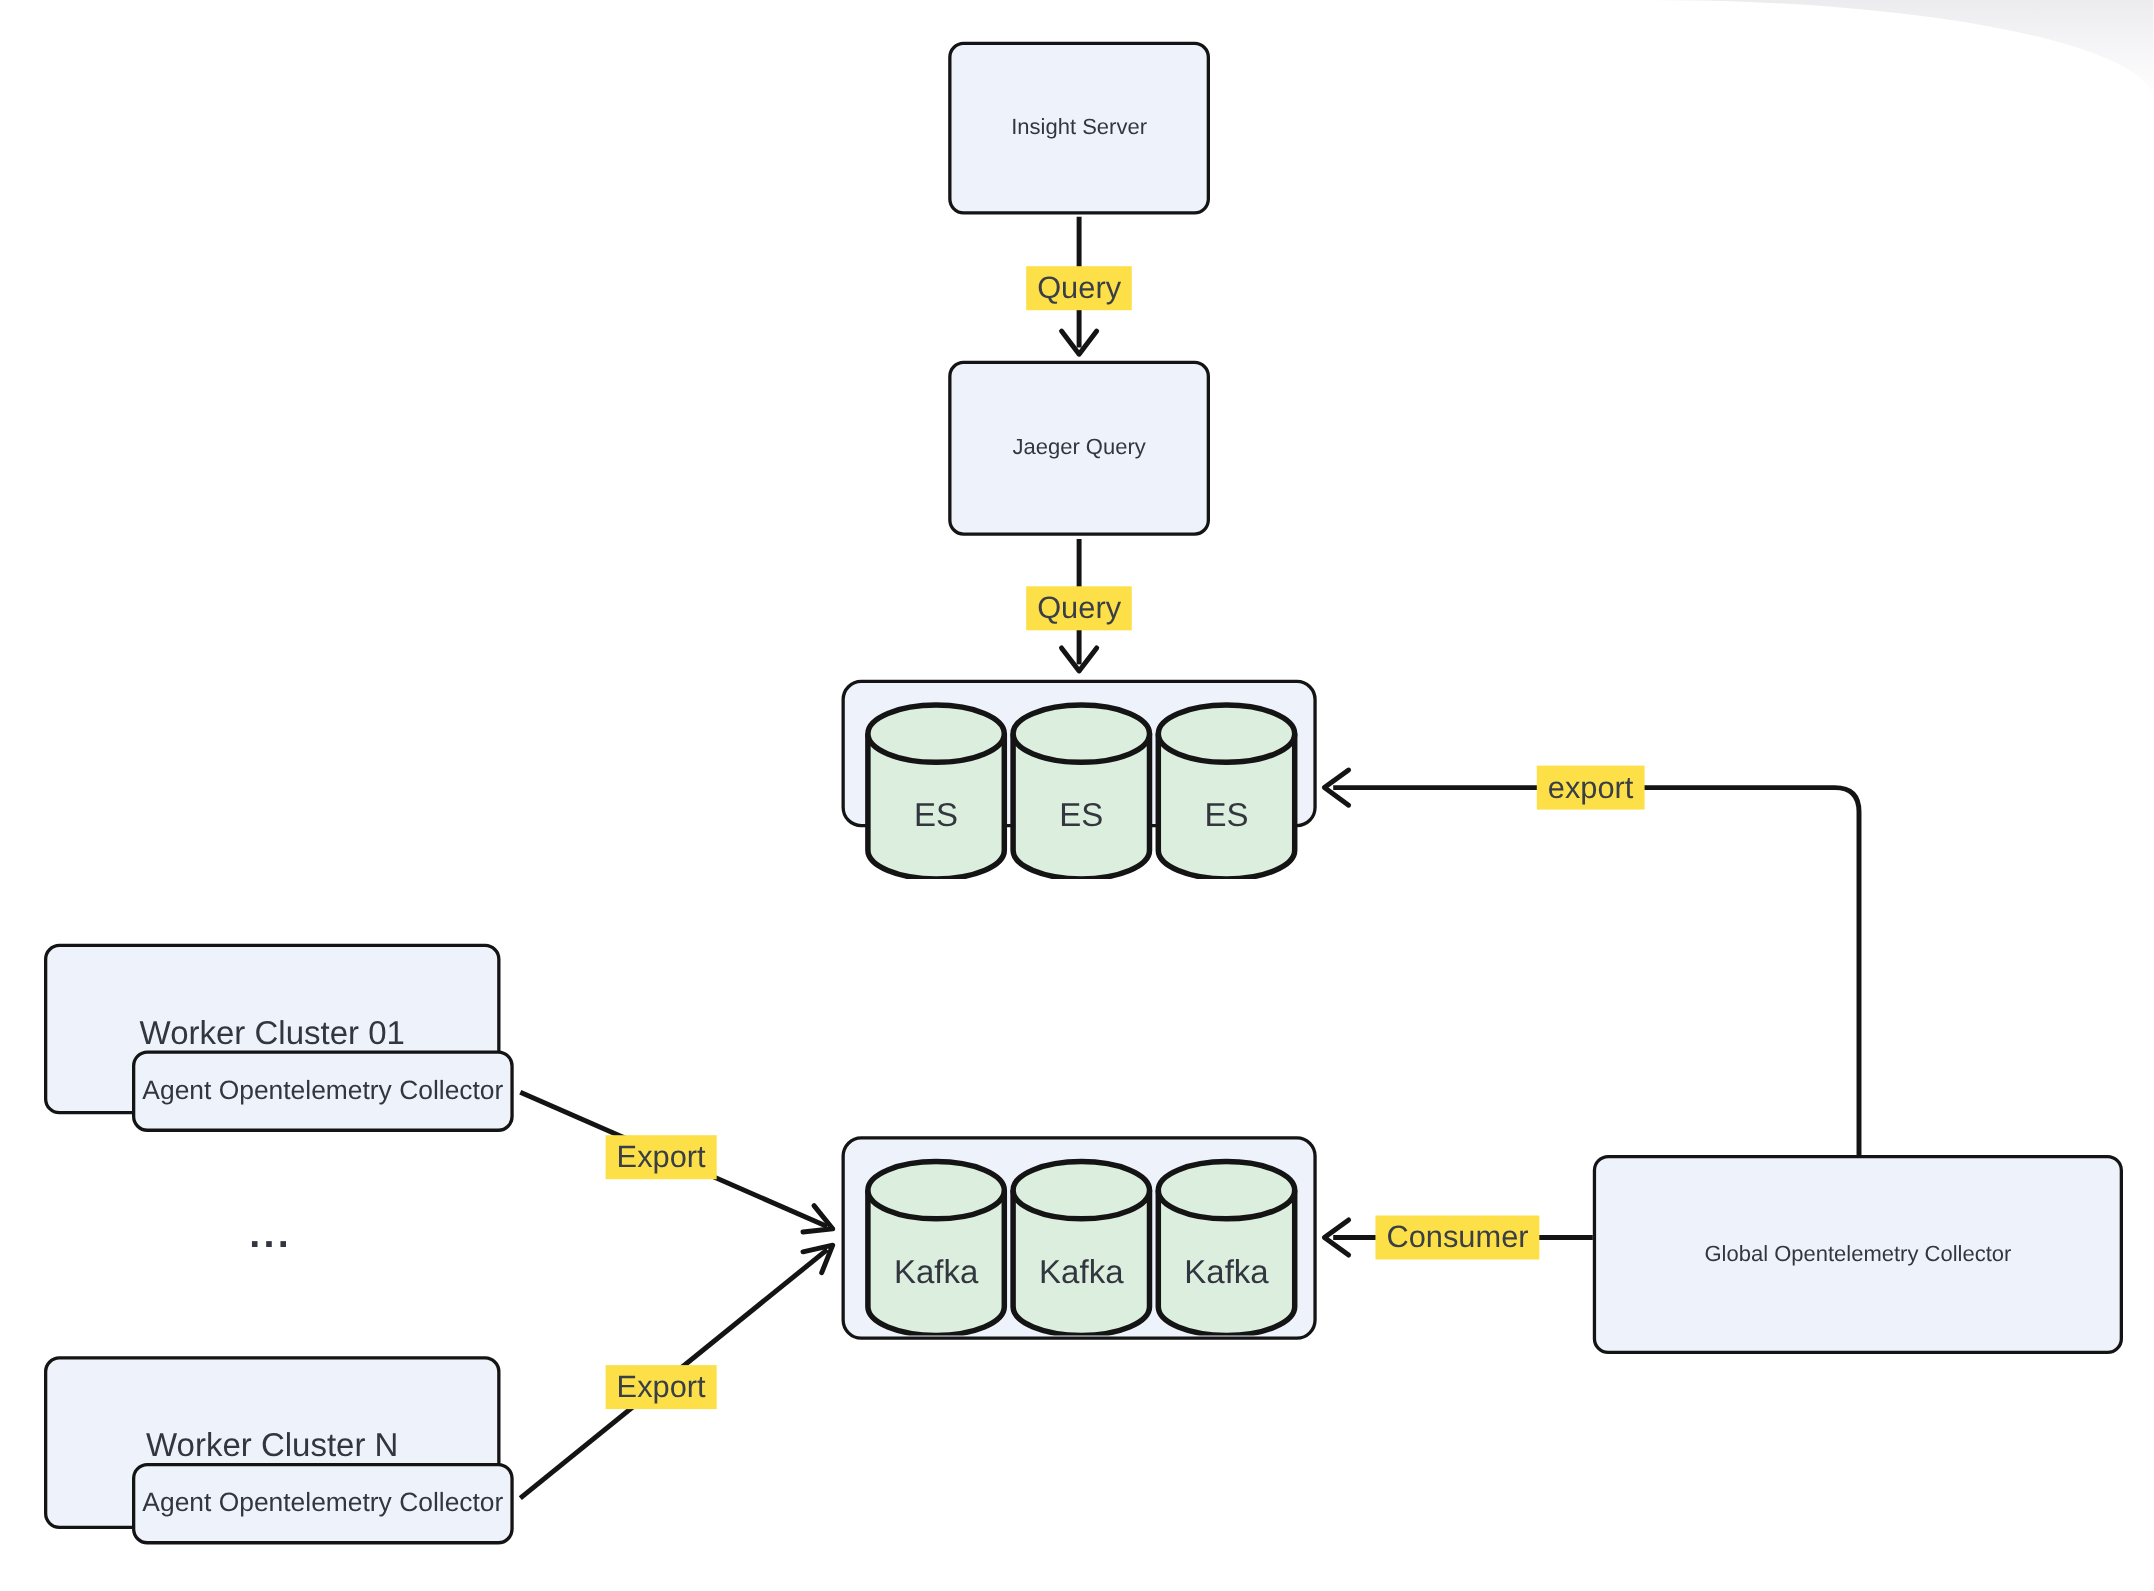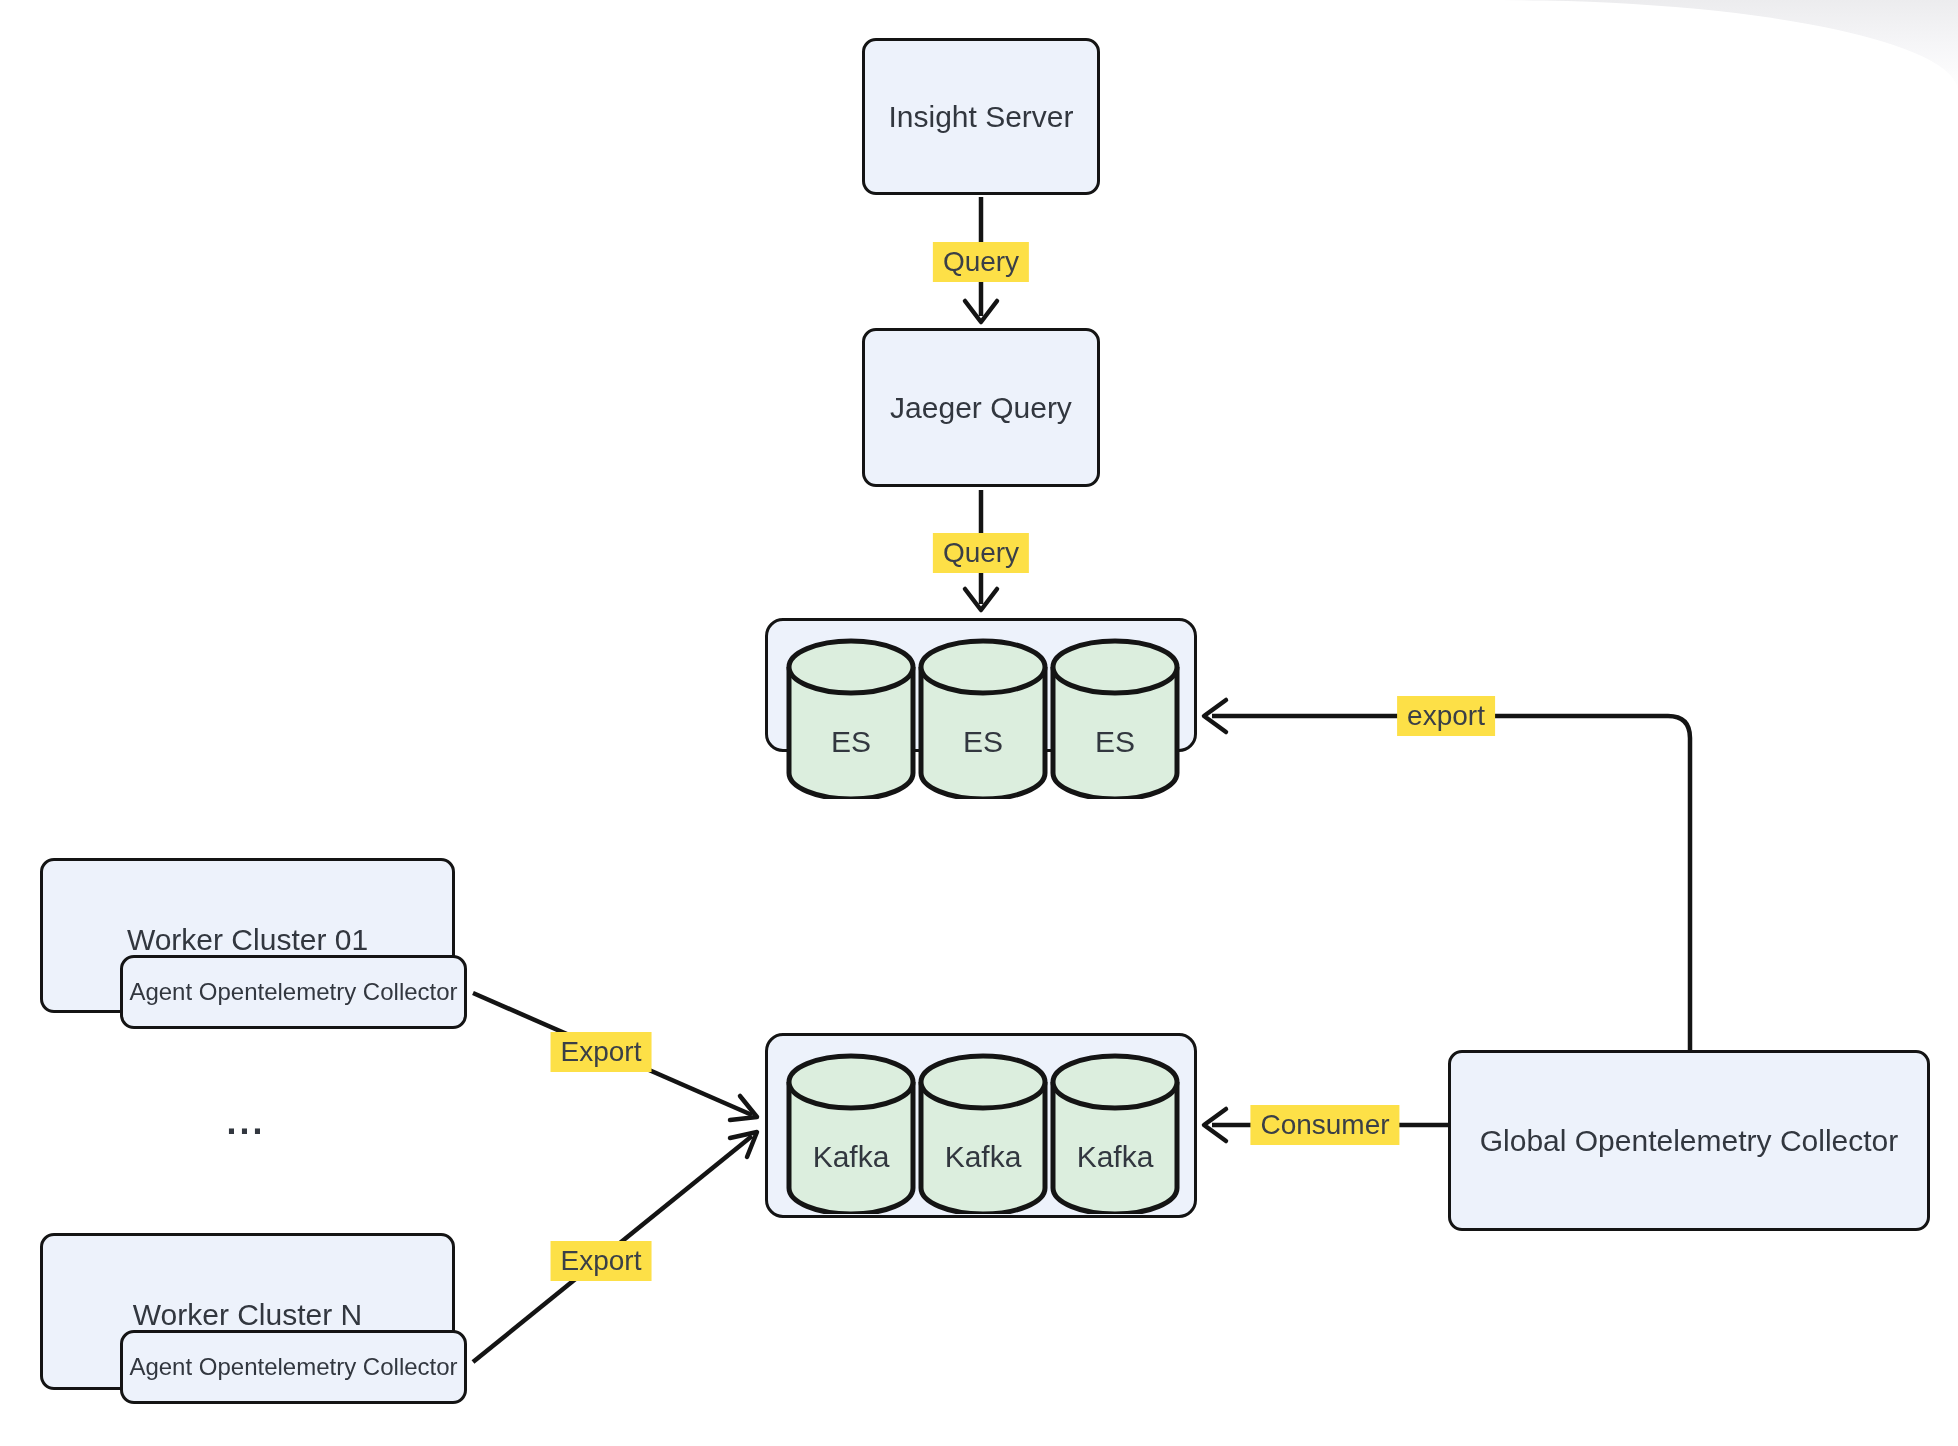--- a/index.html
+++ b/index.html
@@ -17,21 +17,21 @@
     font-family:"Liberation Sans", sans-serif;color:var(--text);
   }
   .corner-shade{position:absolute;top:0;right:0;width:458px;height:92px;
     background:linear-gradient(180deg,var(--shade) 0%,#f6f6f8 50%,#ffffff 100%);}
   .corner-mask{position:absolute;inset:0;background:#ffffff;border-top-right-radius:458px 92px;}
   svg.edges{position:absolute;left:0;top:0;pointer-events:none;}
   .edge{stroke:var(--line);stroke-width:4.5;fill:none;}
   .head{stroke-linecap:round;stroke-linejoin:round;}
   .node{position:absolute;background:var(--node-fill);border:3.5px solid var(--line);border-radius:14px;}
   .node-label{position:absolute;inset:0;display:flex;align-items:center;justify-content:center;
-    font-size:30px;color:var(--text);}
+    font-size:20px;color:var(--text);}
   .cluster{border-radius:18px;}
   .cyl{fill:var(--cyl-fill);stroke:var(--line);stroke-width:5;}
   .cyl-label{position:absolute;width:124px;text-align:center;top:104px;font-size:30px;color:var(--text);}
   .worker-label{position:absolute;left:0;right:0;top:62px;text-align:center;font-size:30px;color:var(--text);}
   .agent-box{border-radius:14px;display:flex;align-items:center;justify-content:center;}
   .agent-label{font-size:24px;color:var(--text);white-space:nowrap;}
   .edge-label{position:absolute;transform:translate(-50%,-50%);background:#fde047;
     padding:4px 10px;font-size:28px;color:var(--label-text);white-space:nowrap;}
   .ellipsis{position:absolute;transform:translate(-50%,-50%);font-size:36px;font-weight:bold;
     letter-spacing:3px;color:var(--text);}

